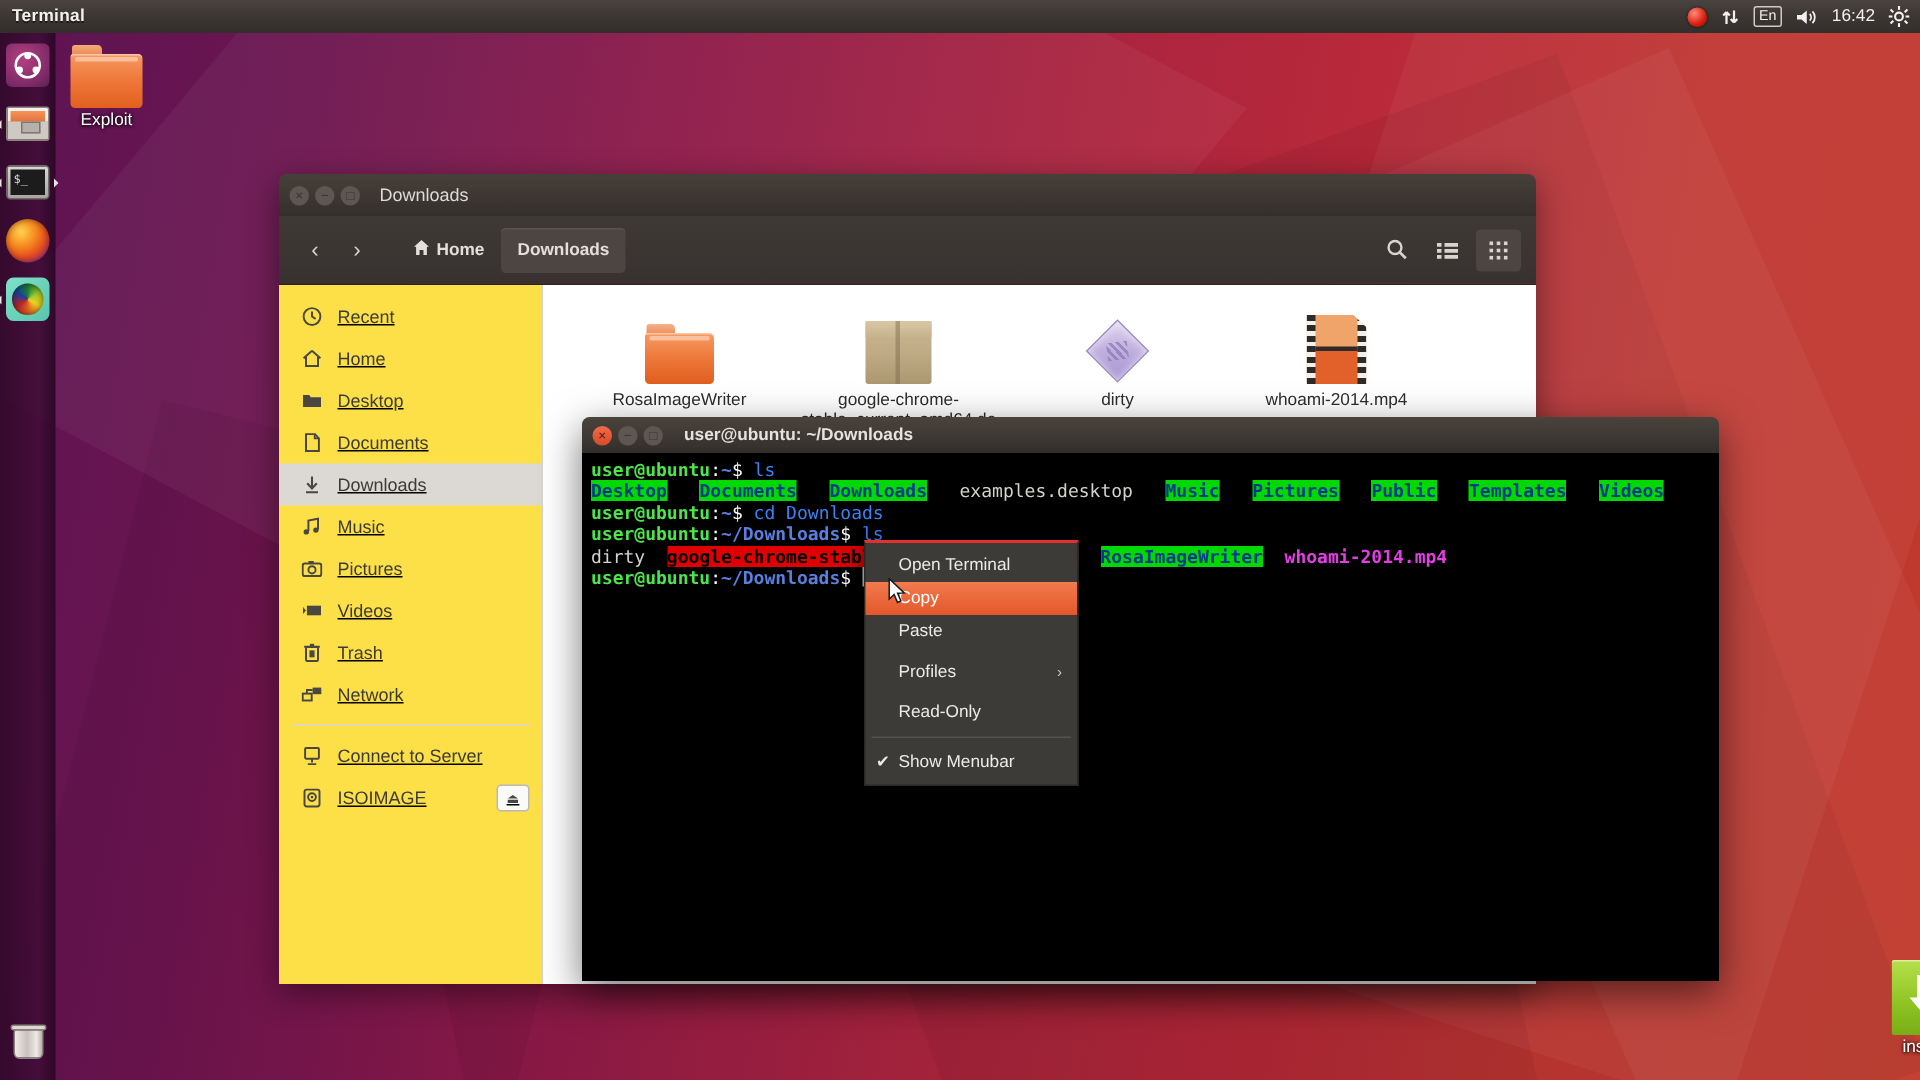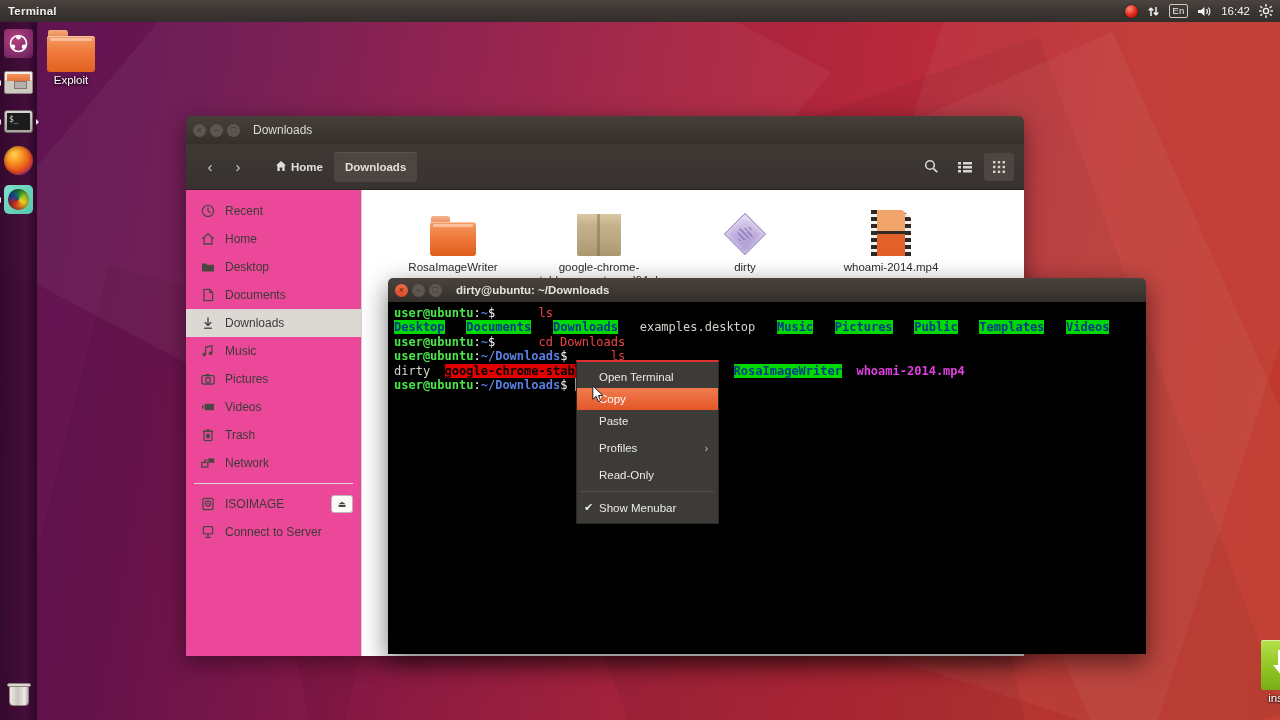--- a/index.html
+++ b/index.html
@@ -248,22 +248,22 @@
   }
   .tb-right { margin-left: auto; display: flex; align-items: center; gap: 4px; }
   .tb-icon {
     width: 30px; height: 28px; display: flex; align-items: center; justify-content: center;
     color: #d8d4d0; cursor: pointer; border-radius: 3px;
   }
   .tb-icon.selected { background: #4c4541; }
   #naut-body { flex: 1 1 auto; display: flex; min-height: 0; }
   #naut-sidebar {
     width: 176px; flex: 0 0 176px;
-    background: #ec4899; border-right: 1px solid #d6d2ce;
-    padding-top: 7px; overflow: hidden;
+    background: #fde047; border-right: 1px solid #d6d2ce;
+    padding-top: 7px; overflow: hidden; text-decoration: underline;
   }
   .side-item {
     height: 28px; display: flex; align-items: center; gap: 9px;
     padding-left: 14px; font-size: 12px; color: #3c3b37; cursor: pointer;
   }
   .side-item.active { background: #dcd8d4; }
   .side-icon {
     width: 16px; height: 16px; flex: 0 0 16px;
     display: flex; align-items: center; justify-content: center;
     color: #4a4743; font-size: 13px; line-height: 1;
@@ -375,21 +375,21 @@
     flex: 1 1 auto; background: #000000; padding: 4px 6px;
     font-family: "DejaVu Sans Mono", monospace;
     font-size: 12px; line-height: 14.4px;
     color: #d6d2cb; position: relative; overflow: hidden;
     white-space: pre;
   }
   .t-user { color: #4ce64c; font-weight: bold; text-align: center; }
   .t-colon { color: #ffffff; }
   .t-path { color: #5a7fe0; font-weight: bold; }
   .t-dollar { color: #ffffff; }
-  .t-cmd { color: #ef4444; margin-left: 36px; }
+  .t-cmd { color: #3b82f6; }
   .t-dir {
     background: #00d900; color: #003a8c; font-weight: bold;
   }
   .t-plain { color: #d6d2cb; }
   .t-archive {
     background: #e00000; color: #000000; font-weight: bold;
   }
   .t-media { color: #e040e0; font-weight: bold; }
   .t-cursor {
     display: inline-block; width: 7px; height: 13px;
@@ -704,37 +704,37 @@
           </span>
         <span class="side-label">Network</span>
       </div>
 
       <div class="side-sep"></div>
 
 
       <div class="side-item">
         <span class="side-icon">
             <svg width="14" height="14" viewBox="0 0 14 14">
+              <rect x="2.4" y="1.6" width="9.2" height="7.2" rx="0.8" fill="none" stroke="#4a4743" stroke-width="1.3"></rect>
+              <path d="M7 8.8 L7 11.4 M4.2 12.4 L9.8 12.4" stroke="#4a4743" stroke-width="1.3"></path>
+            </svg>
+          </span>
+        <span class="side-label">Connect to Server</span>
+      </div>
+
+      <div class="side-item">
+        <span class="side-icon">
+            <svg width="14" height="14" viewBox="0 0 14 14">
               <rect x="2" y="1.4" width="10" height="11.2" rx="1.4" fill="none" stroke="#4a4743" stroke-width="1.3"></rect>
               <circle cx="7" cy="6.4" r="2.6" fill="none" stroke="#4a4743" stroke-width="1.3"></circle>
               <circle cx="7" cy="6.4" r="0.9" fill="#4a4743"></circle>
             </svg>
           </span>
         <span class="side-label">ISOIMAGE</span>
         <span class="eject-btn">⏏</span>
-      </div>
-
-      <div class="side-item">
-        <span class="side-icon">
-            <svg width="14" height="14" viewBox="0 0 14 14">
-              <rect x="2.4" y="1.6" width="9.2" height="7.2" rx="0.8" fill="none" stroke="#4a4743" stroke-width="1.3"></rect>
-              <path d="M7 8.8 L7 11.4 M4.2 12.4 L9.8 12.4" stroke="#4a4743" stroke-width="1.3"></path>
-            </svg>
-          </span>
-        <span class="side-label">Connect to Server</span>
       </div>
 
     </div>
 
     <div id="naut-content">
       <div id="file-grid">
 
         <div class="file-item">
           <div class="fi-ico">
             <div class="fico-folder">
@@ -776,21 +776,21 @@
       </div>
     </div>
   </div>
 </div>
 
 <div id="terminal">
   <div id="term-titlebar">
     <div class="wbtn close-red">×</div>
     <div class="wbtn inactive">−</div>
     <div class="wbtn inactive">□</div>
-    <div id="term-title">dirty@ubuntu: ~/Downloads</div>
+    <div id="term-title">user@ubuntu: ~/Downloads</div>
   </div>
   <div id="term-body"><div><span class="t-user">user@ubuntu</span><span class="t-colon">:</span><span class="t-path">~</span><span class="t-dollar">$ </span><span class="t-cmd">ls</span></div><div><span class="t-dir">Desktop</span><span class="t-plain">   </span><span class="t-dir">Documents</span><span class="t-plain">   </span><span class="t-dir">Downloads</span><span class="t-plain">   examples.desktop   </span><span class="t-dir">Music</span><span class="t-plain">   </span><span class="t-dir">Pictures</span><span class="t-plain">   </span><span class="t-dir">Public</span><span class="t-plain">   </span><span class="t-dir">Templates</span><span class="t-plain">   </span><span class="t-dir">Videos</span></div><div><span class="t-user">user@ubuntu</span><span class="t-colon">:</span><span class="t-path">~</span><span class="t-dollar">$ </span><span class="t-cmd">cd Downloads</span></div><div><span class="t-user">user@ubuntu</span><span class="t-colon">:</span><span class="t-path">~/Downloads</span><span class="t-dollar">$ </span><span class="t-cmd">ls</span></div><div><span class="t-plain">dirty  </span><span class="t-archive">google-chrome-stable_current_amd64.deb</span><span class="t-plain">  </span><span class="t-dir">RosaImageWriter</span><span class="t-plain">  </span><span class="t-media">whoami-2014.mp4</span></div><div><span class="t-user">user@ubuntu</span><span class="t-colon">:</span><span class="t-path">~/Downloads</span><span class="t-dollar">$ </span><span class="t-cursor"></span></div></div>
 </div>
 
 <div id="ctx-menu">
     <div class="ctx-item">
       <span>Open Terminal</span>
     </div>
     <div class="ctx-item highlight">
       <span>Copy</span>

